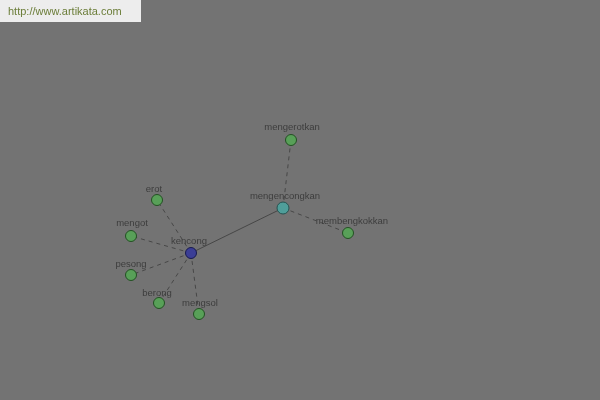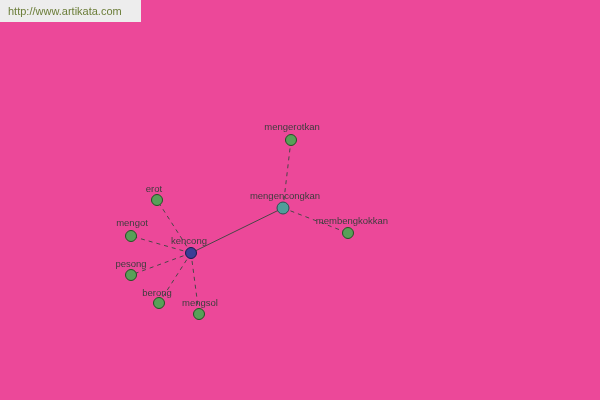--- a/index.html
+++ b/index.html
@@ -5,21 +5,21 @@
   html, body { margin: 0; padding: 0; }
   body {
     width: 600px; height: 400px;
     background: #ffffff;
     font-family: "Liberation Sans", sans-serif;
     overflow: hidden;
   }
   .page {
     position: relative;
     width: 600px; height: 400px;
-    background: #ec4899;
+    background: #737373;
   }
   .url-bar {
     position: absolute;
     left: 0; top: 0;
     width: 141px; height: 22px;
     background: #ededed;
     box-sizing: border-box;
     padding-left: 8px;
     line-height: 22px;
     font-size: 11px;

